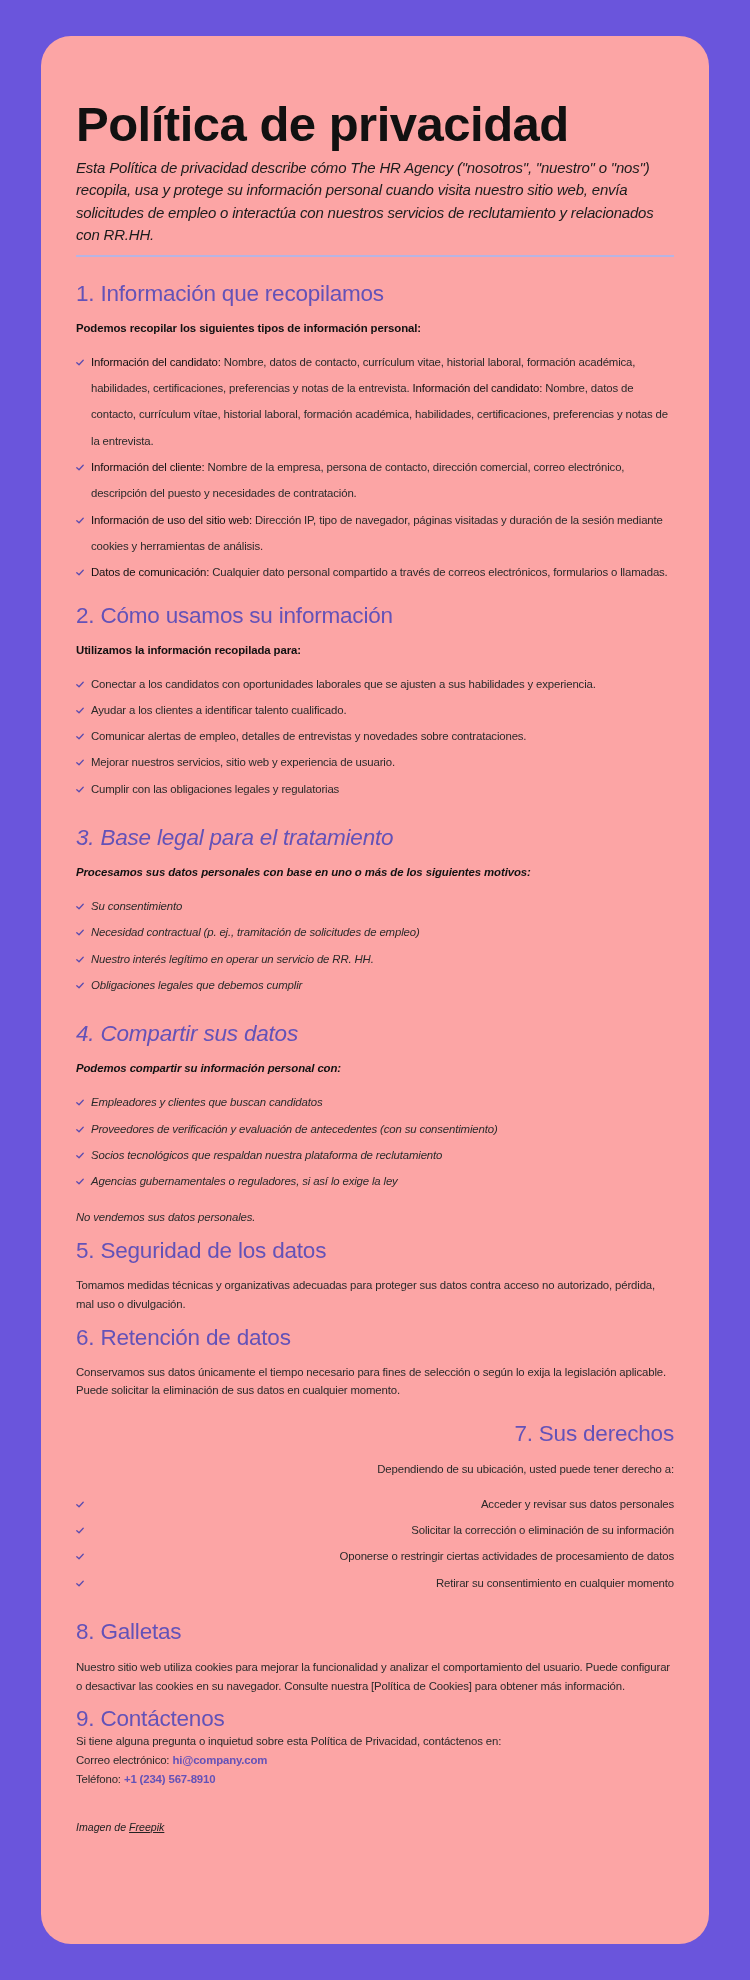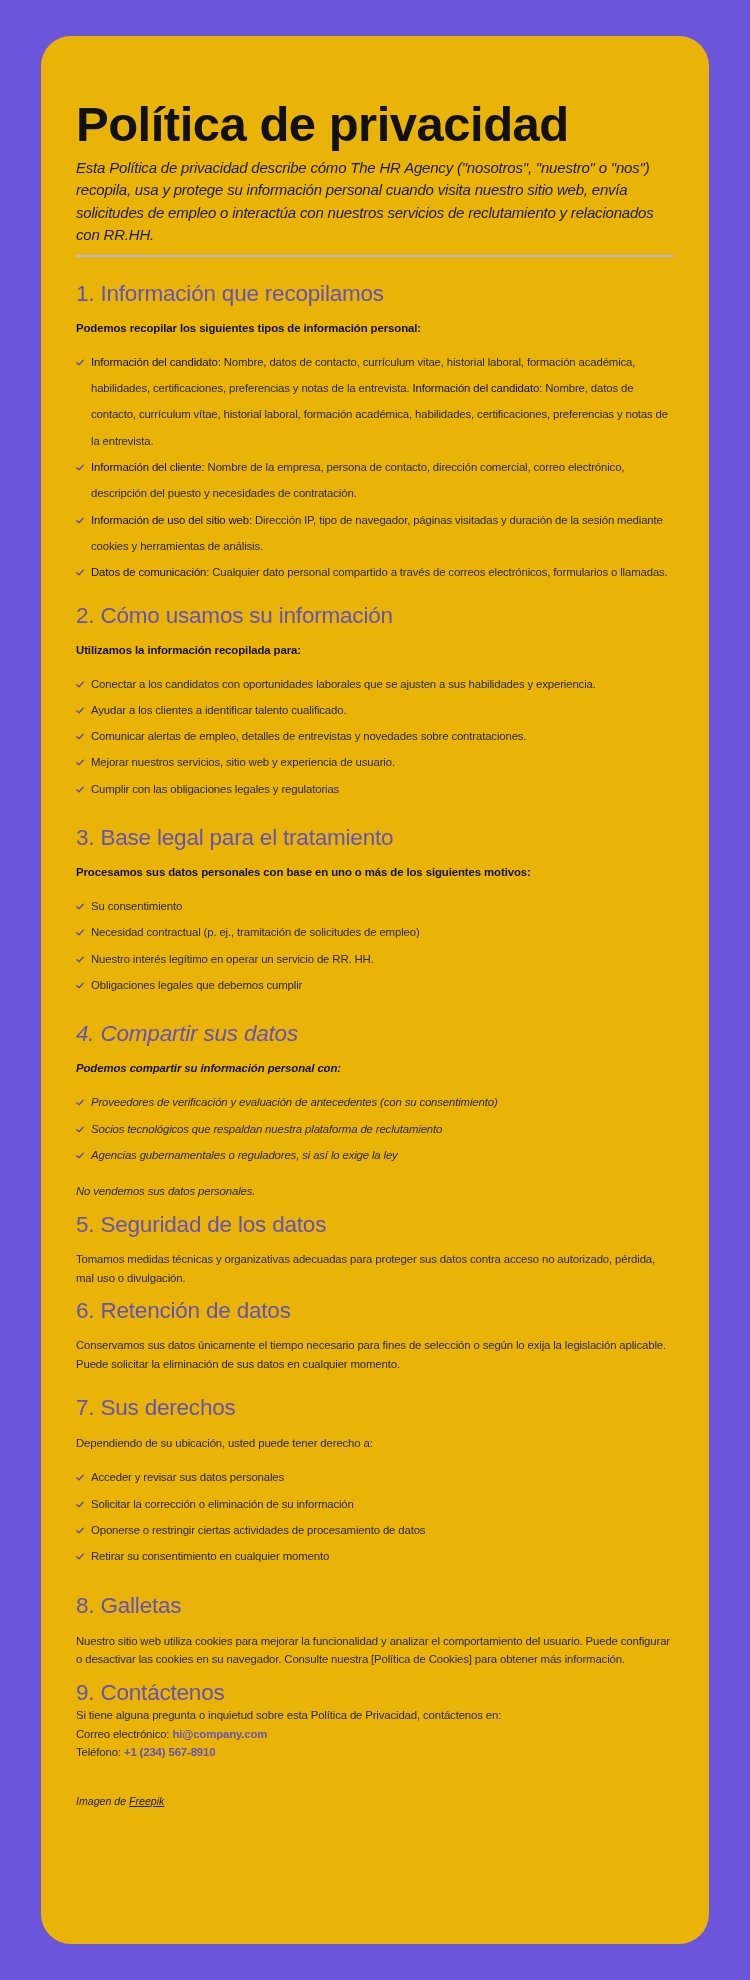--- a/index.html
+++ b/index.html
@@ -10,21 +10,21 @@
       color: #1c1c1c;
       position: relative;
       overflow: hidden;
     }
     .card {
       position: absolute;
       left: 41px;
       top: 36px;
       width: 668px;
       height: 1908px;
-      background: #eab308;
+      background: #fca5a5;
       border-radius: 30px;
       padding: 30px 35px 0 35px;
     }
     .page-title {
       font-family: "Liberation Sans", "DejaVu Sans", sans-serif;
       font-weight: 700;
       font-size: 49px;
       letter-spacing: -0.5px;
       color: #111111;
       line-height: 1.1;
@@ -157,21 +157,21 @@
           </svg><span>Comunicar alertas de empleo, detalles de entrevistas y novedades sobre contrataciones.</span></li>
       <li><svg class="chk">
             <use href="#chk"></use>
           </svg><span>Mejorar nuestros servicios, sitio web y experiencia de usuario.</span></li>
       <li><svg class="chk">
             <use href="#chk"></use>
           </svg><span>Cumplir con las obligaciones legales y regulatorias</span></li>
     </ul>
   </section>
 
-  <section style="margin-top:22px;">
+  <section style="margin-top:22px;font-style:italic;">
     <h2 class="sec-h">3. Base legal para el tratamiento</h2>
     <p class="lead">Procesamos sus datos personales con base en uno o más de los siguientes motivos:</p>
     <ul class="list">
       <li><svg class="chk">
             <use href="#chk"></use>
           </svg><span>Su consentimiento</span></li>
       <li><svg class="chk">
             <use href="#chk"></use>
           </svg><span>Necesidad contractual (p. ej., tramitación de solicitudes de empleo)</span></li>
       <li><svg class="chk">
@@ -182,20 +182,23 @@
           </svg><span>Obligaciones legales que debemos cumplir</span></li>
     </ul>
   </section>
 
   <section style="margin-top:22px;font-style:italic;">
     <h2 class="sec-h">4. Compartir sus datos</h2>
     <p class="lead">Podemos compartir su información personal con:</p>
     <ul class="list">
       <li><svg class="chk">
             <use href="#chk"></use>
+          </svg><span>Empleadores y clientes que buscan candidatos</span></li>
+      <li><svg class="chk">
+            <use href="#chk"></use>
           </svg><span>Proveedores de verificación y evaluación de antecedentes (con su consentimiento)</span></li>
       <li><svg class="chk">
             <use href="#chk"></use>
           </svg><span>Socios tecnológicos que respaldan nuestra plataforma de reclutamiento</span></li>
       <li><svg class="chk">
             <use href="#chk"></use>
           </svg><span>Agencias gubernamentales o reguladores, si así lo exige la ley</span></li>
     </ul>
     <p class="para" style="margin-top:14px;">No vendemos sus datos personales.</p>
   </section>
@@ -203,21 +206,21 @@
   <section style="margin-top:10px;">
     <h2 class="sec-h">5. Seguridad de los datos</h2>
     <p class="para" style="margin-top:12px;">Tomamos medidas técnicas y organizativas adecuadas para proteger sus datos contra acceso no autorizado, pérdida, mal uso o divulgación.</p>
   </section>
 
   <section style="margin-top:10px;">
     <h2 class="sec-h">6. Retención de datos</h2>
     <p class="para" style="margin-top:12px;">Conservamos sus datos únicamente el tiempo necesario para fines de selección o según lo exija la legislación aplicable. Puede solicitar la eliminación de sus datos en cualquier momento.</p>
   </section>
 
-  <section style="margin-top:20px;">
+  <section style="margin-top:20px;text-align:right;">
     <h2 class="sec-h">7. Sus derechos</h2>
     <p class="para" style="margin-top:13px;">Dependiendo de su ubicación, usted puede tener derecho a:</p>
     <ul class="list" style="margin-top:12px;">
       <li><svg class="chk">
             <use href="#chk"></use>
           </svg><span>Acceder y revisar sus datos personales</span></li>
       <li><svg class="chk">
             <use href="#chk"></use>
           </svg><span>Solicitar la corrección o eliminación de su información</span></li>
       <li><svg class="chk">

